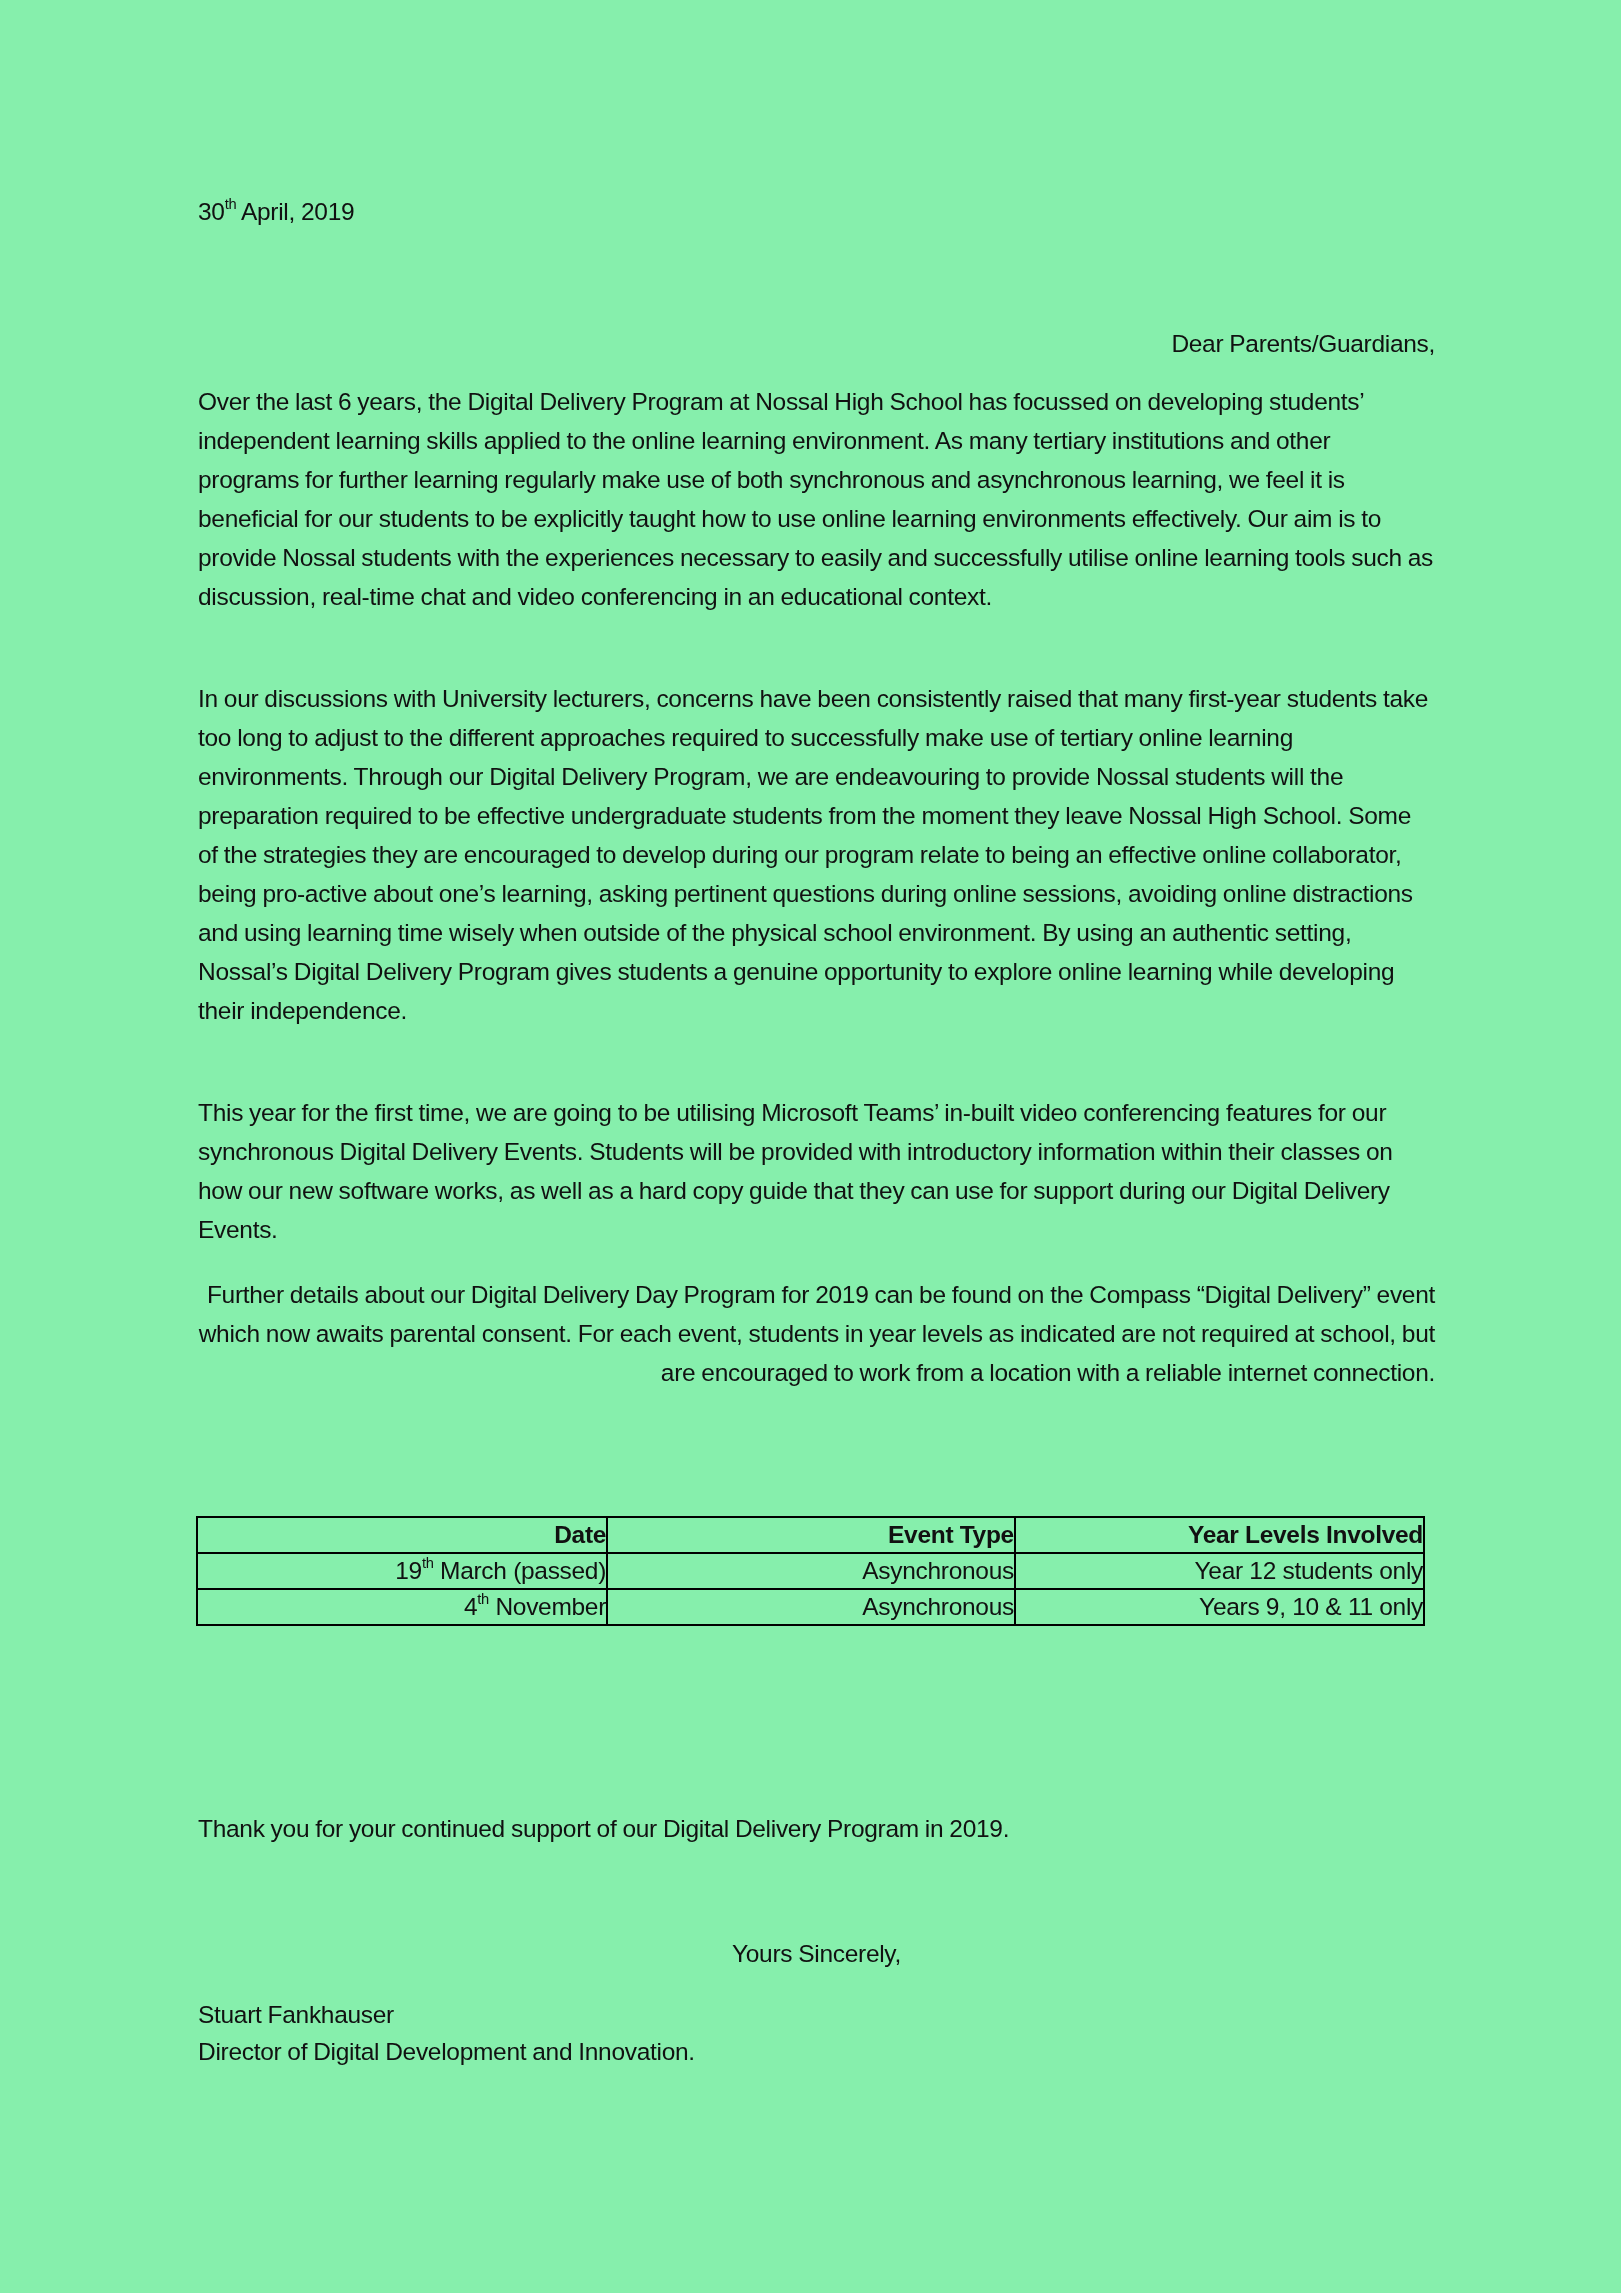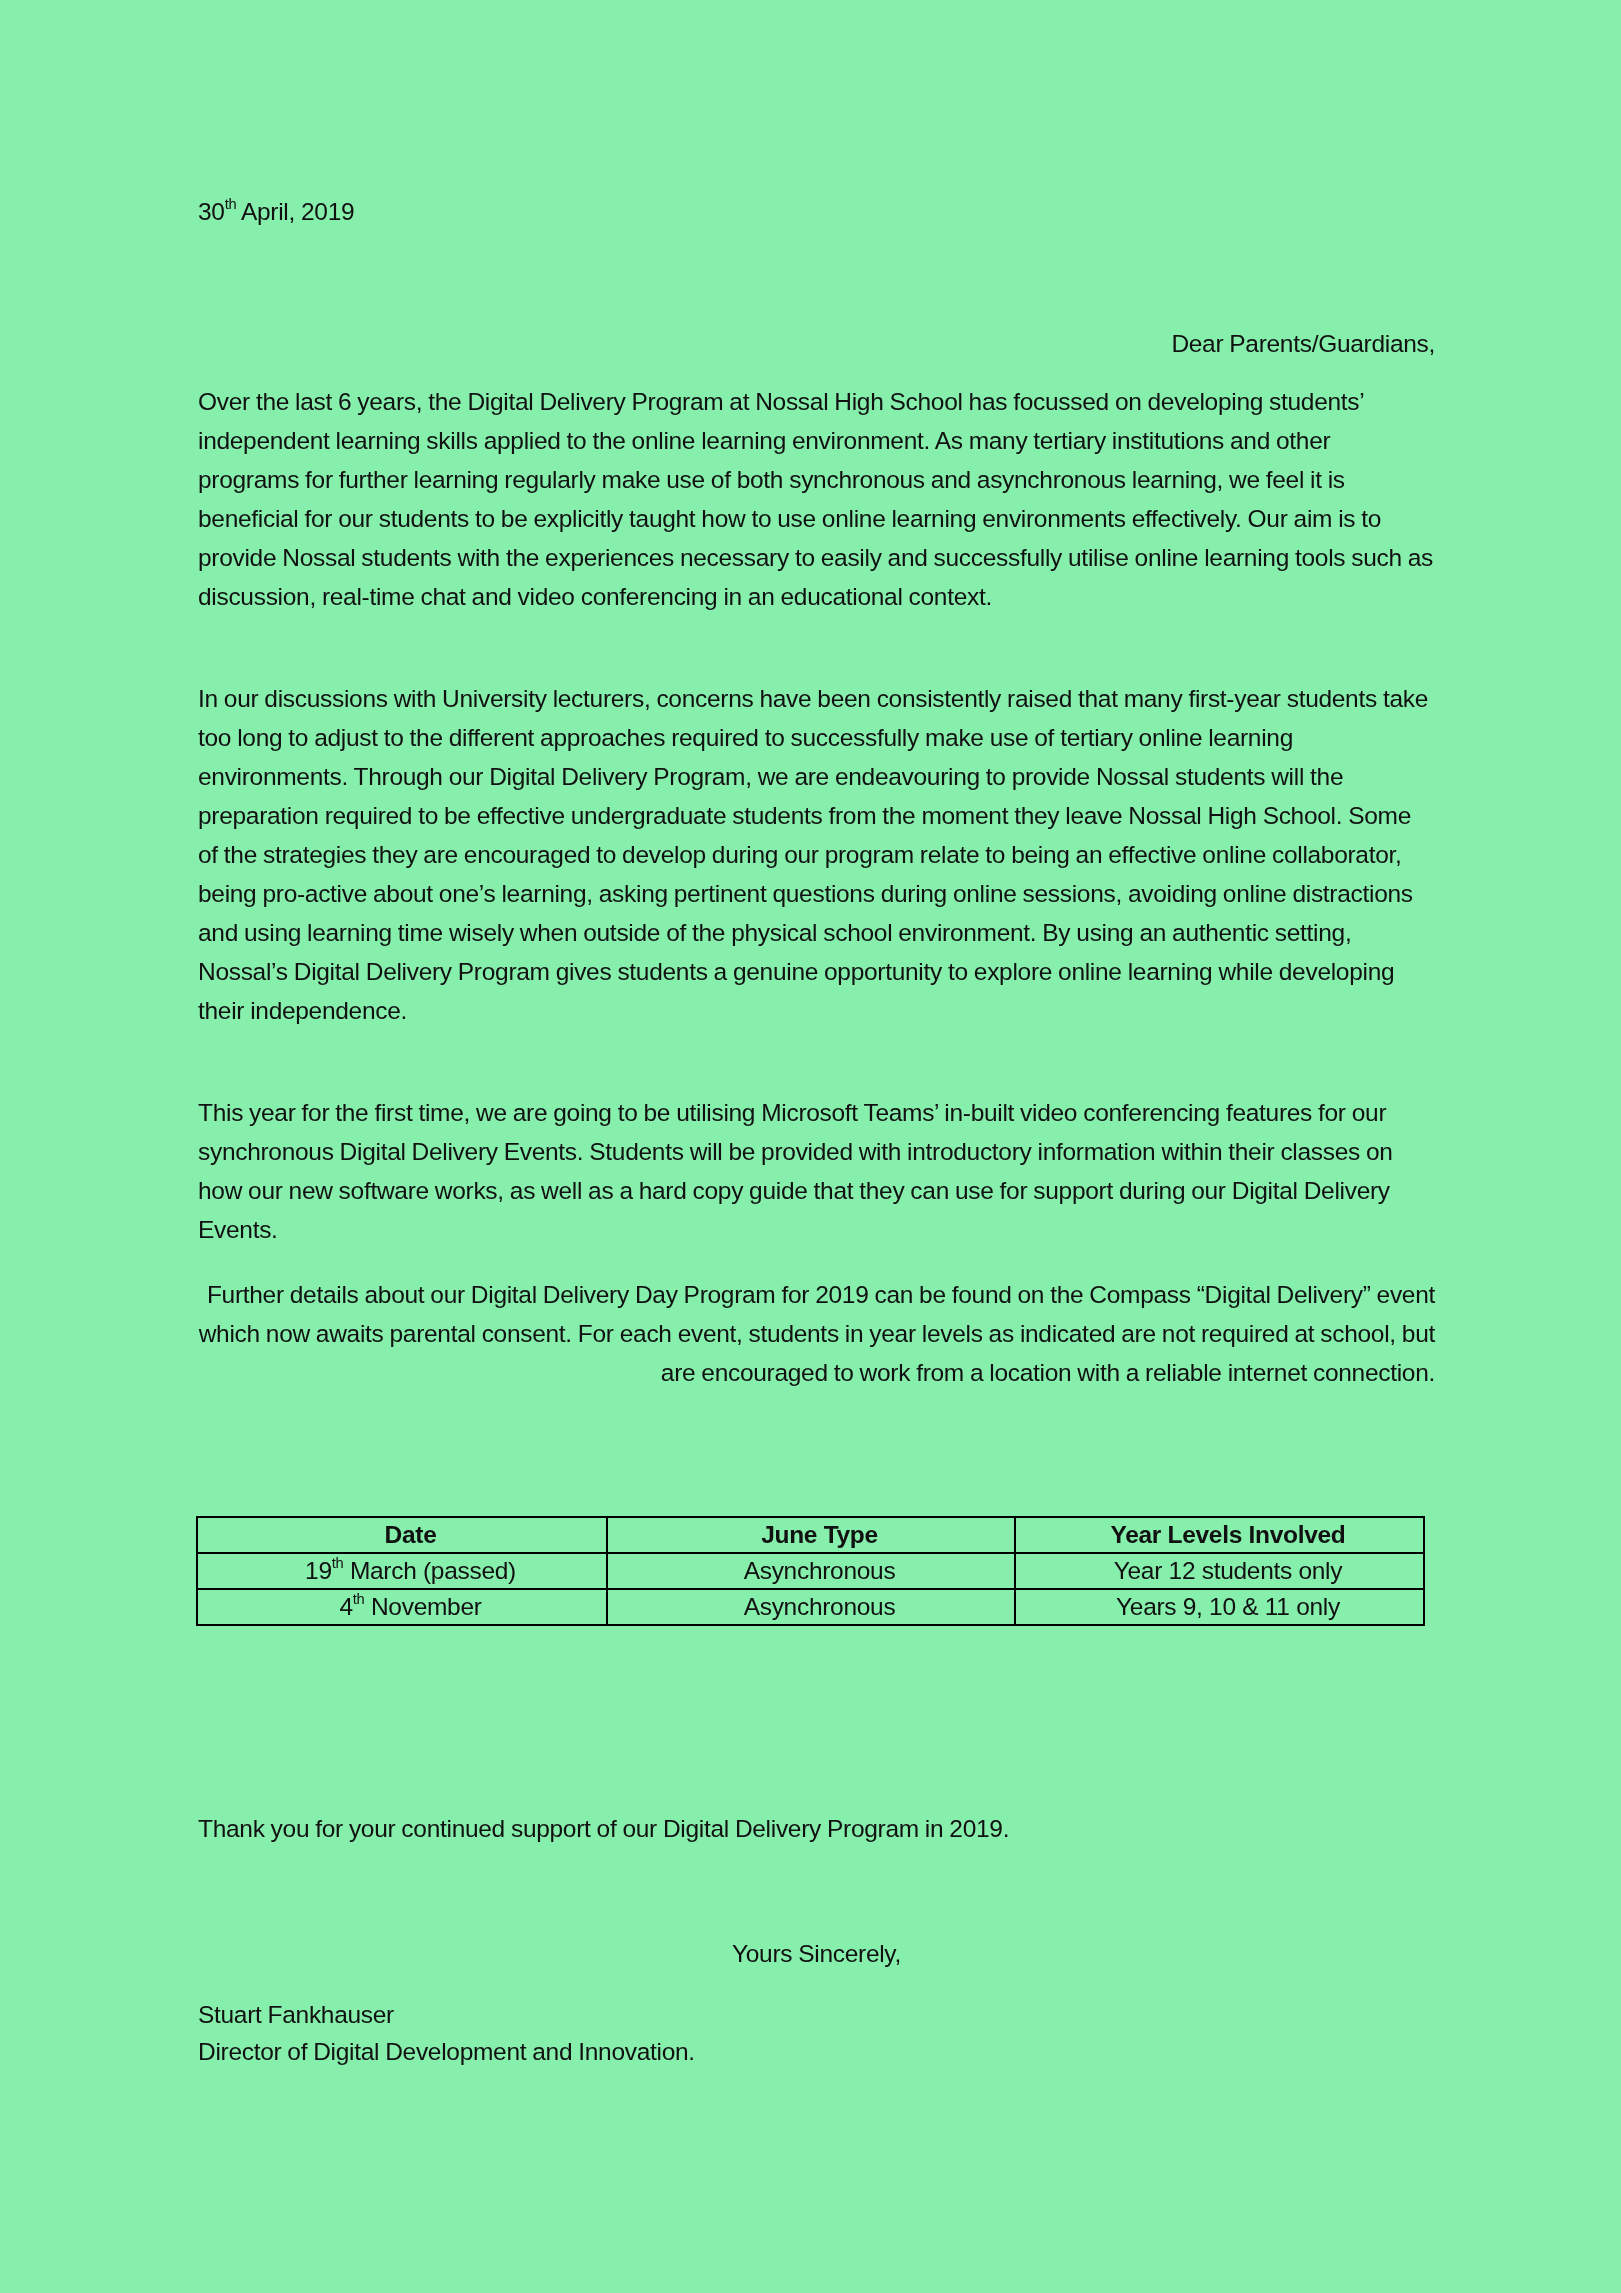--- a/index.html
+++ b/index.html
@@ -55,21 +55,21 @@
       border-collapse: collapse;
       font-size: 24.5px;
       letter-spacing: -0.3px;
       border: 2.5px solid #000;
     }
     table.events th, table.events td {
       border: 2px solid #000;
       padding: 0 0 0 17px;
       height: 34px;
       line-height: 34px;
-      text-align: center;
+      text-align: right;
       vertical-align: middle;
       white-space: nowrap;
     }
     table.events th {
       font-weight: bold;
     }
     .col1 { width: 398px; }
     .col2 { width: 398px; }
     .col3 { width: 396px; }
   </style>
@@ -88,21 +88,21 @@
 
   <p class="block para" style="top:1093px;">This year for the first time, we are going to be utilising Microsoft Teams’ in-built video conferencing features for our synchronous Digital Delivery Events. Students will be provided with introductory information within their classes on how our new software works, as well as a hard copy guide that they can use for support during our Digital Delivery Events.</p>
 
   <p class="block para" style="top:1275px;text-align:right;">Further details about our Digital Delivery Day Program for 2019 can be found on the Compass “Digital Delivery” event which now awaits parental consent. For each event, students in year levels as indicated are not required at school, but are encouraged to work from a location with a reliable internet connection.</p>
 
 
   <table class="events">
     <thead>
       <tr>
         <th class="col1">Date</th>
-        <th class="col2">June Type</th>
+        <th class="col2">Event Type</th>
         <th class="col3">Year Levels Involved</th>
       </tr>
     </thead>
     <tbody>
       <tr>
         <td><span>19</span><sup>th</sup><span> March (passed)</span></td>
         <td>Asynchronous</td>
         <td>Year 12 students only</td>
       </tr>
       <tr>

